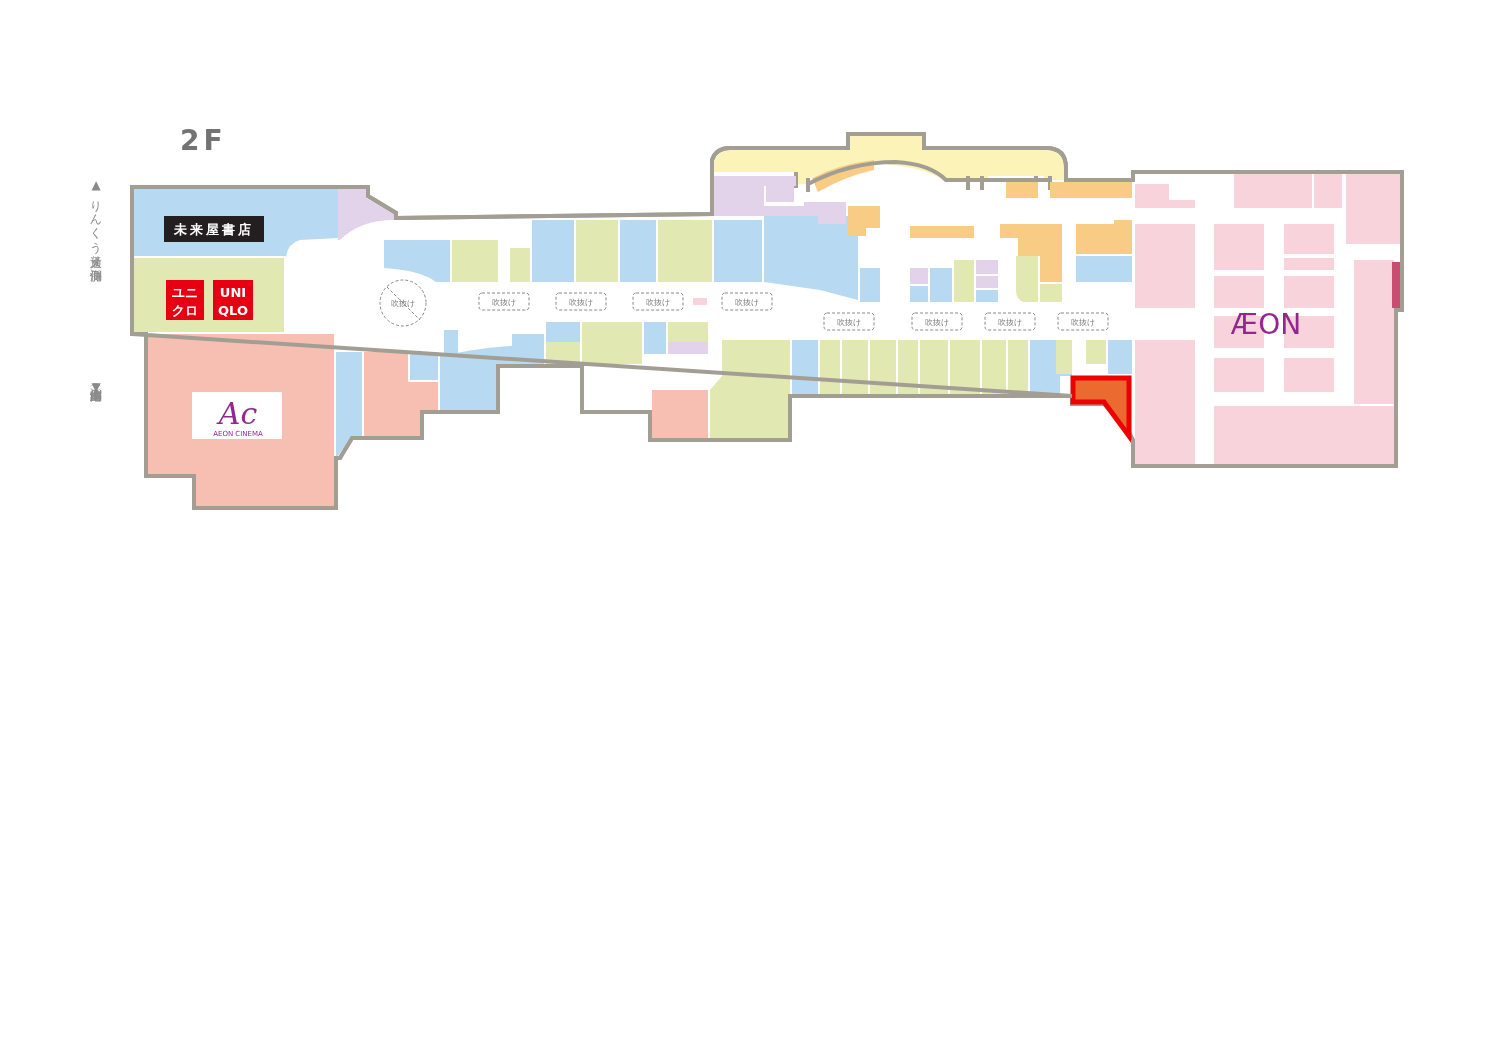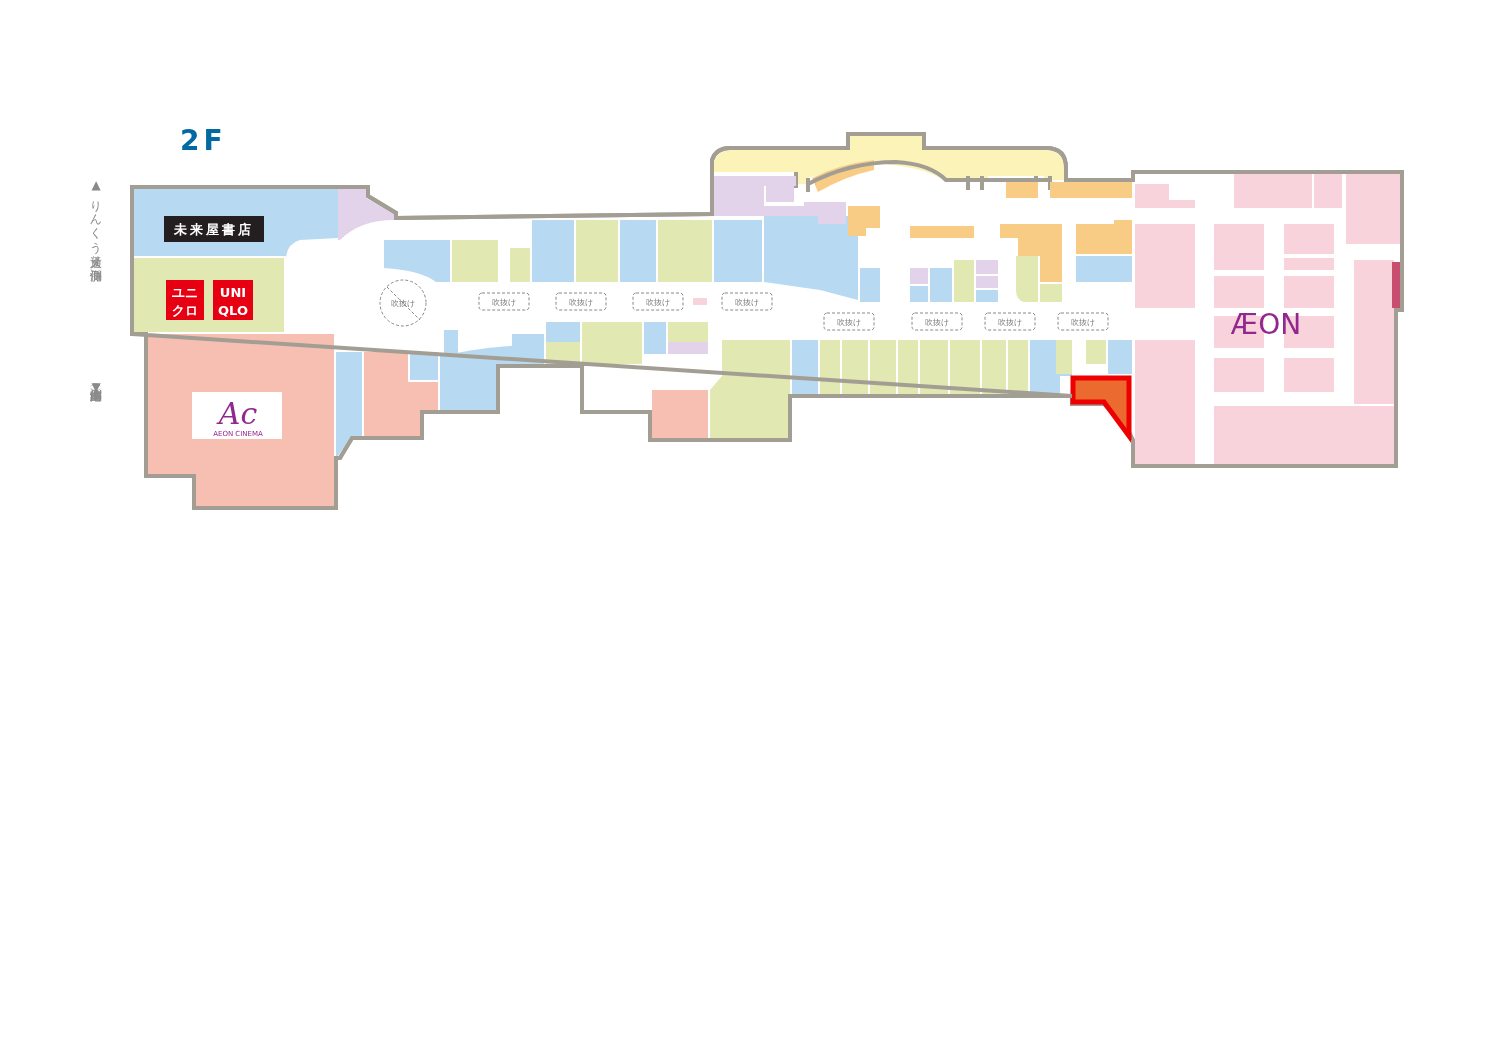--- a/index.html
+++ b/index.html
@@ -1,19 +1,19 @@
 <!DOCTYPE html>
 <html><head>
 <meta charset="utf-8">
 <style>
   html, body { margin: 0; padding: 0; background: #ffffff; }
   body { width: 1497px; height: 1059px; position: relative; overflow: hidden; font-family: "DejaVu Sans", sans-serif; }
   #floor-label {
     position: absolute; left: 180px; top: 124px;
-    font-family: "DejaVu Sans", sans-serif; font-weight: bold; font-size: 28px; color: #0369a1;
+    font-family: "DejaVu Sans", sans-serif; font-weight: bold; font-size: 28px; color: #737373;
     letter-spacing: 4px;
   }
   .side-label {
     position: absolute; left: 88px; width: 16px;
     font-family: "DejaVu Sans", sans-serif; font-size: 12px; color: #8a8a8a;
     writing-mode: vertical-rl; text-orientation: upright; letter-spacing: 0px; line-height: 16px;
   }
   #side-top { top: 178px; }
   #side-bottom { top: 380px; }
   svg#map { position: absolute; left: 0; top: 0; }

